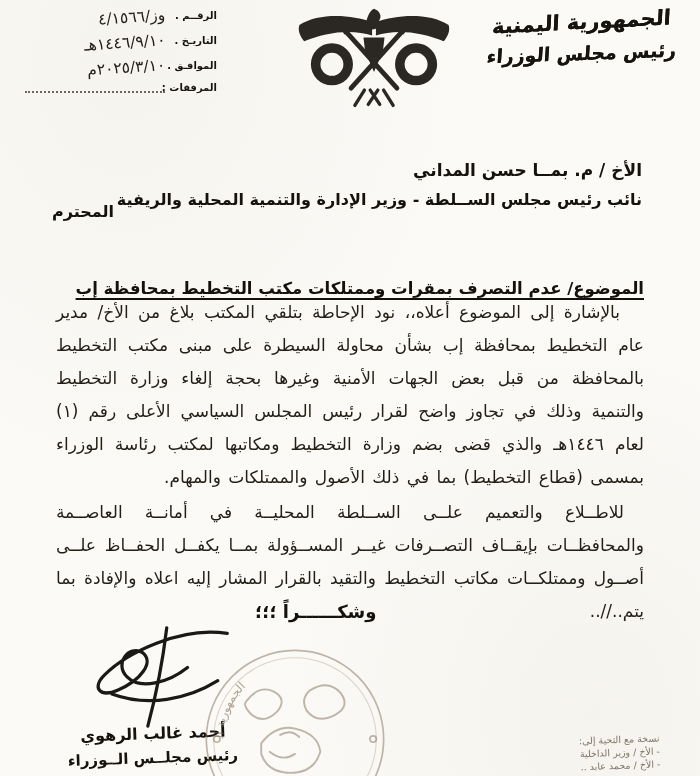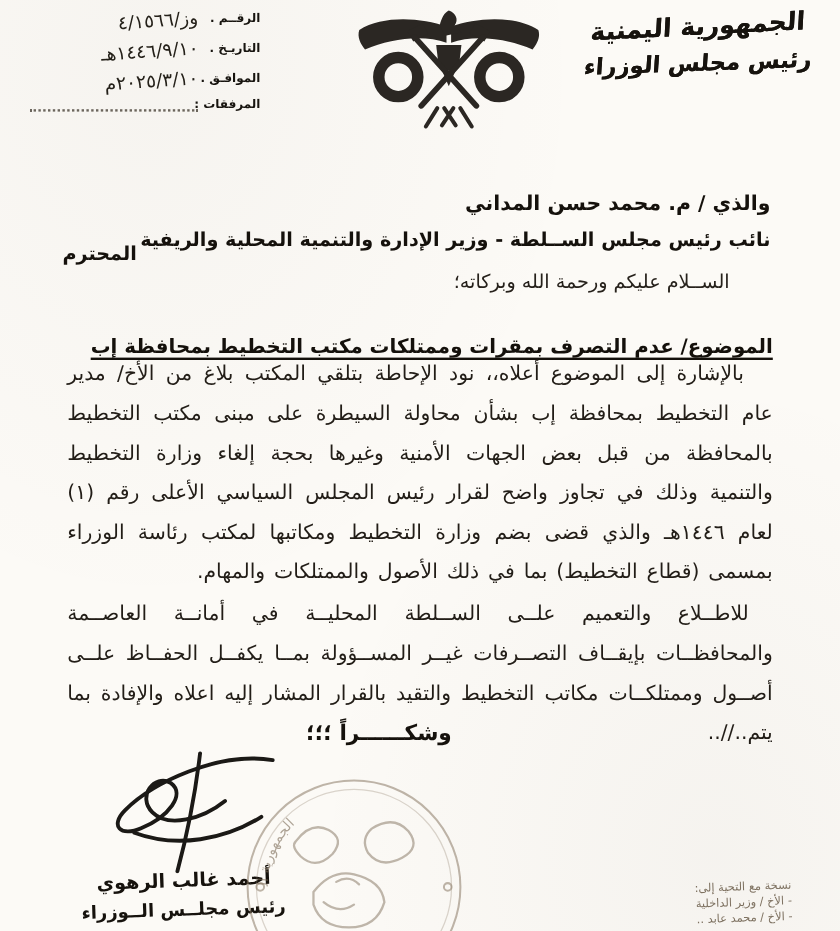--- a/index.html
+++ b/index.html
@@ -101,26 +101,25 @@
       </g>
     </svg>
   </div>
 
   <div class="lh-right">
     <div class="country">الجمهورية اليمنية</div>
     <div class="office">رئيس مجلس الوزراء</div>
   </div>
 
   <div class="recipient">
-    <div class="rname">والذي / م. محمد حسن المداني</div>
+    <div class="rname">الأخ / م. بمــا حسن المداني</div>
     <div class="rrow">
       <span class="rtitle">نائب رئيس مجلس الســلطة - وزير الإدارة والتنمية المحلية والريفية</span>
       <span class="honor">المحترم</span>
     </div>
-    <div class="greet">الســلام عليكم ورحمة الله وبركاته؛</div>
   </div>
 
   <div class="subject">الموضوع/ عدم التصرف بمقرات وممتلكات مكتب التخطيط بمحافظة إب</div>
 
   <div class="bodytxt">
     <p class="p1">بالإشارة إلى الموضوع أعلاه،، نود الإحاطة بتلقي المكتب بلاغ من الأخ/ مدير عام التخطيط بمحافظة إب بشأن محاولة السيطرة على مبنى مكتب التخطيط بالمحافظة من قبل بعض الجهات الأمنية وغيرها بحجة إلغاء وزارة التخطيط والتنمية وذلك في تجاوز واضح لقرار رئيس المجلس السياسي الأعلى رقم (١) لعام ١٤٤٦هـ والذي قضى بضم وزارة التخطيط ومكاتبها لمكتب رئاسة الوزراء بمسمى (قطاع التخطيط) بما في ذلك الأصول والممتلكات والمهام.</p>
     <p class="p2">للاطــلاع والتعميم علــى الســلطة المحليــة في أمانــة العاصــمة والمحافظــات بإيقــاف التصــرفات غيــر المســؤولة بمــا يكفــل الحفــاظ علــى أصــول وممتلكــات مكاتب التخطيط والتقيد بالقرار المشار إليه اعلاه والإفادة بما يتم..//..</p>
   </div>
   <div class="closing">وشكــــــراً ؛؛؛</div>
 

